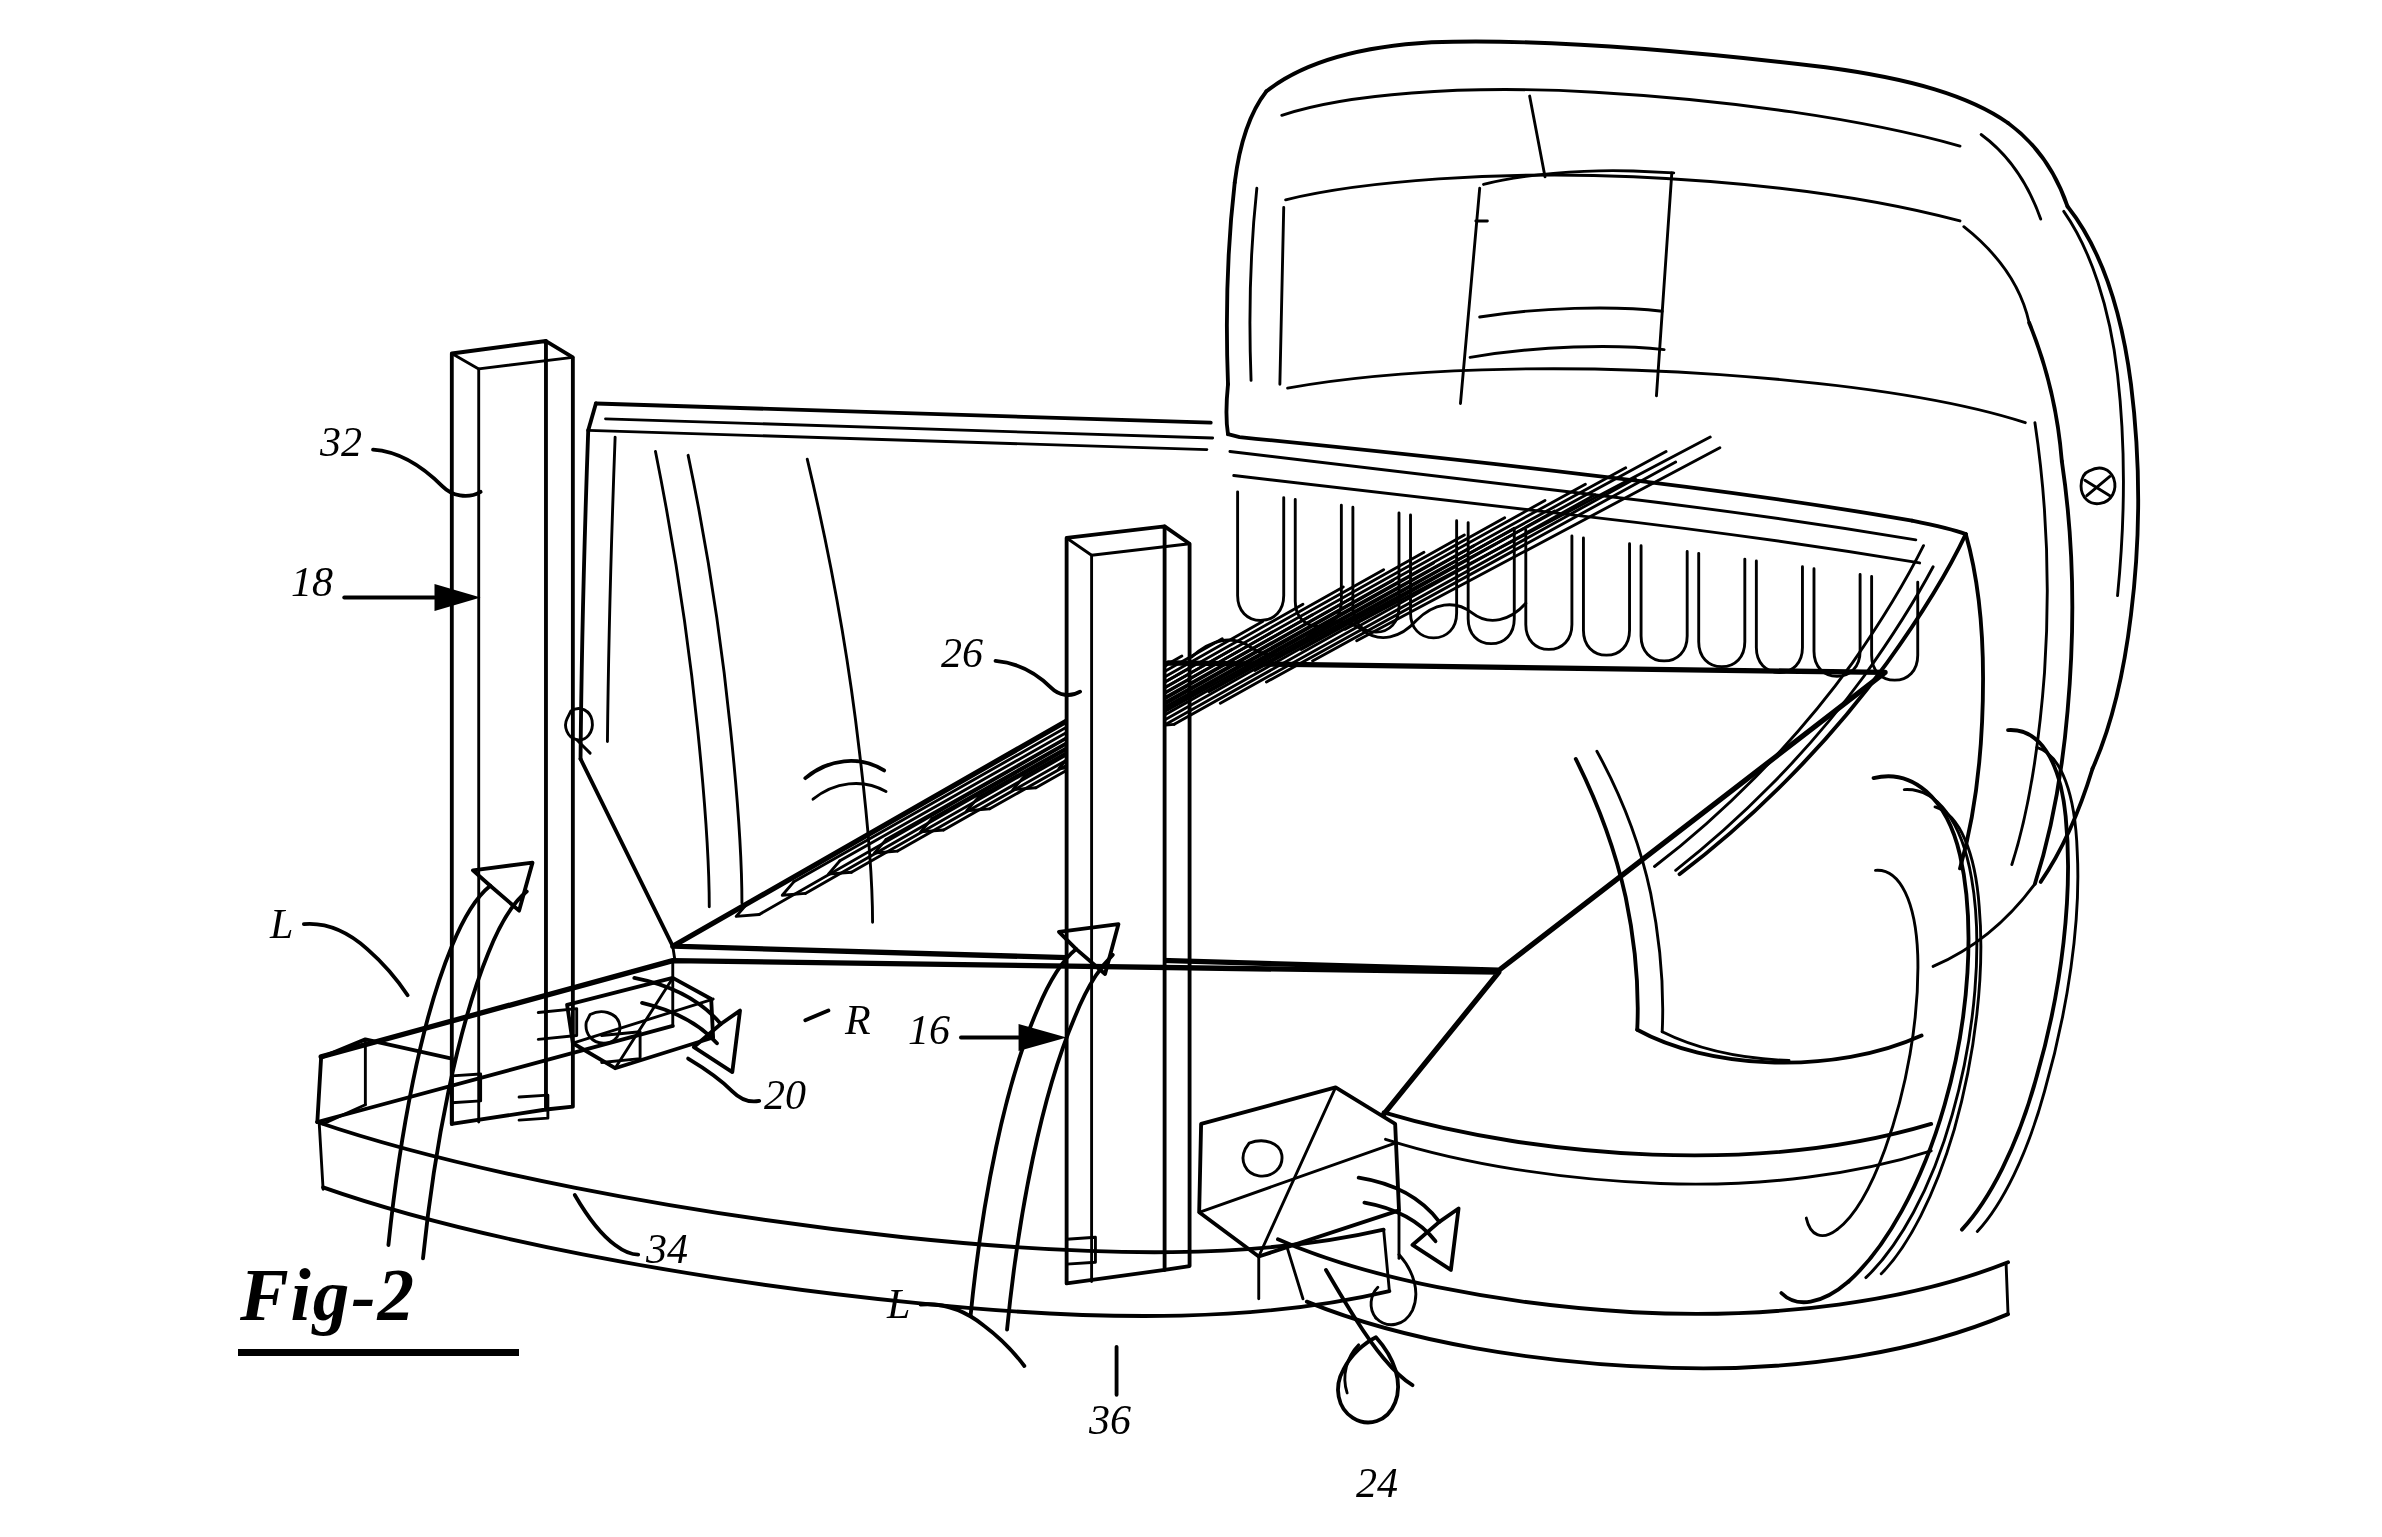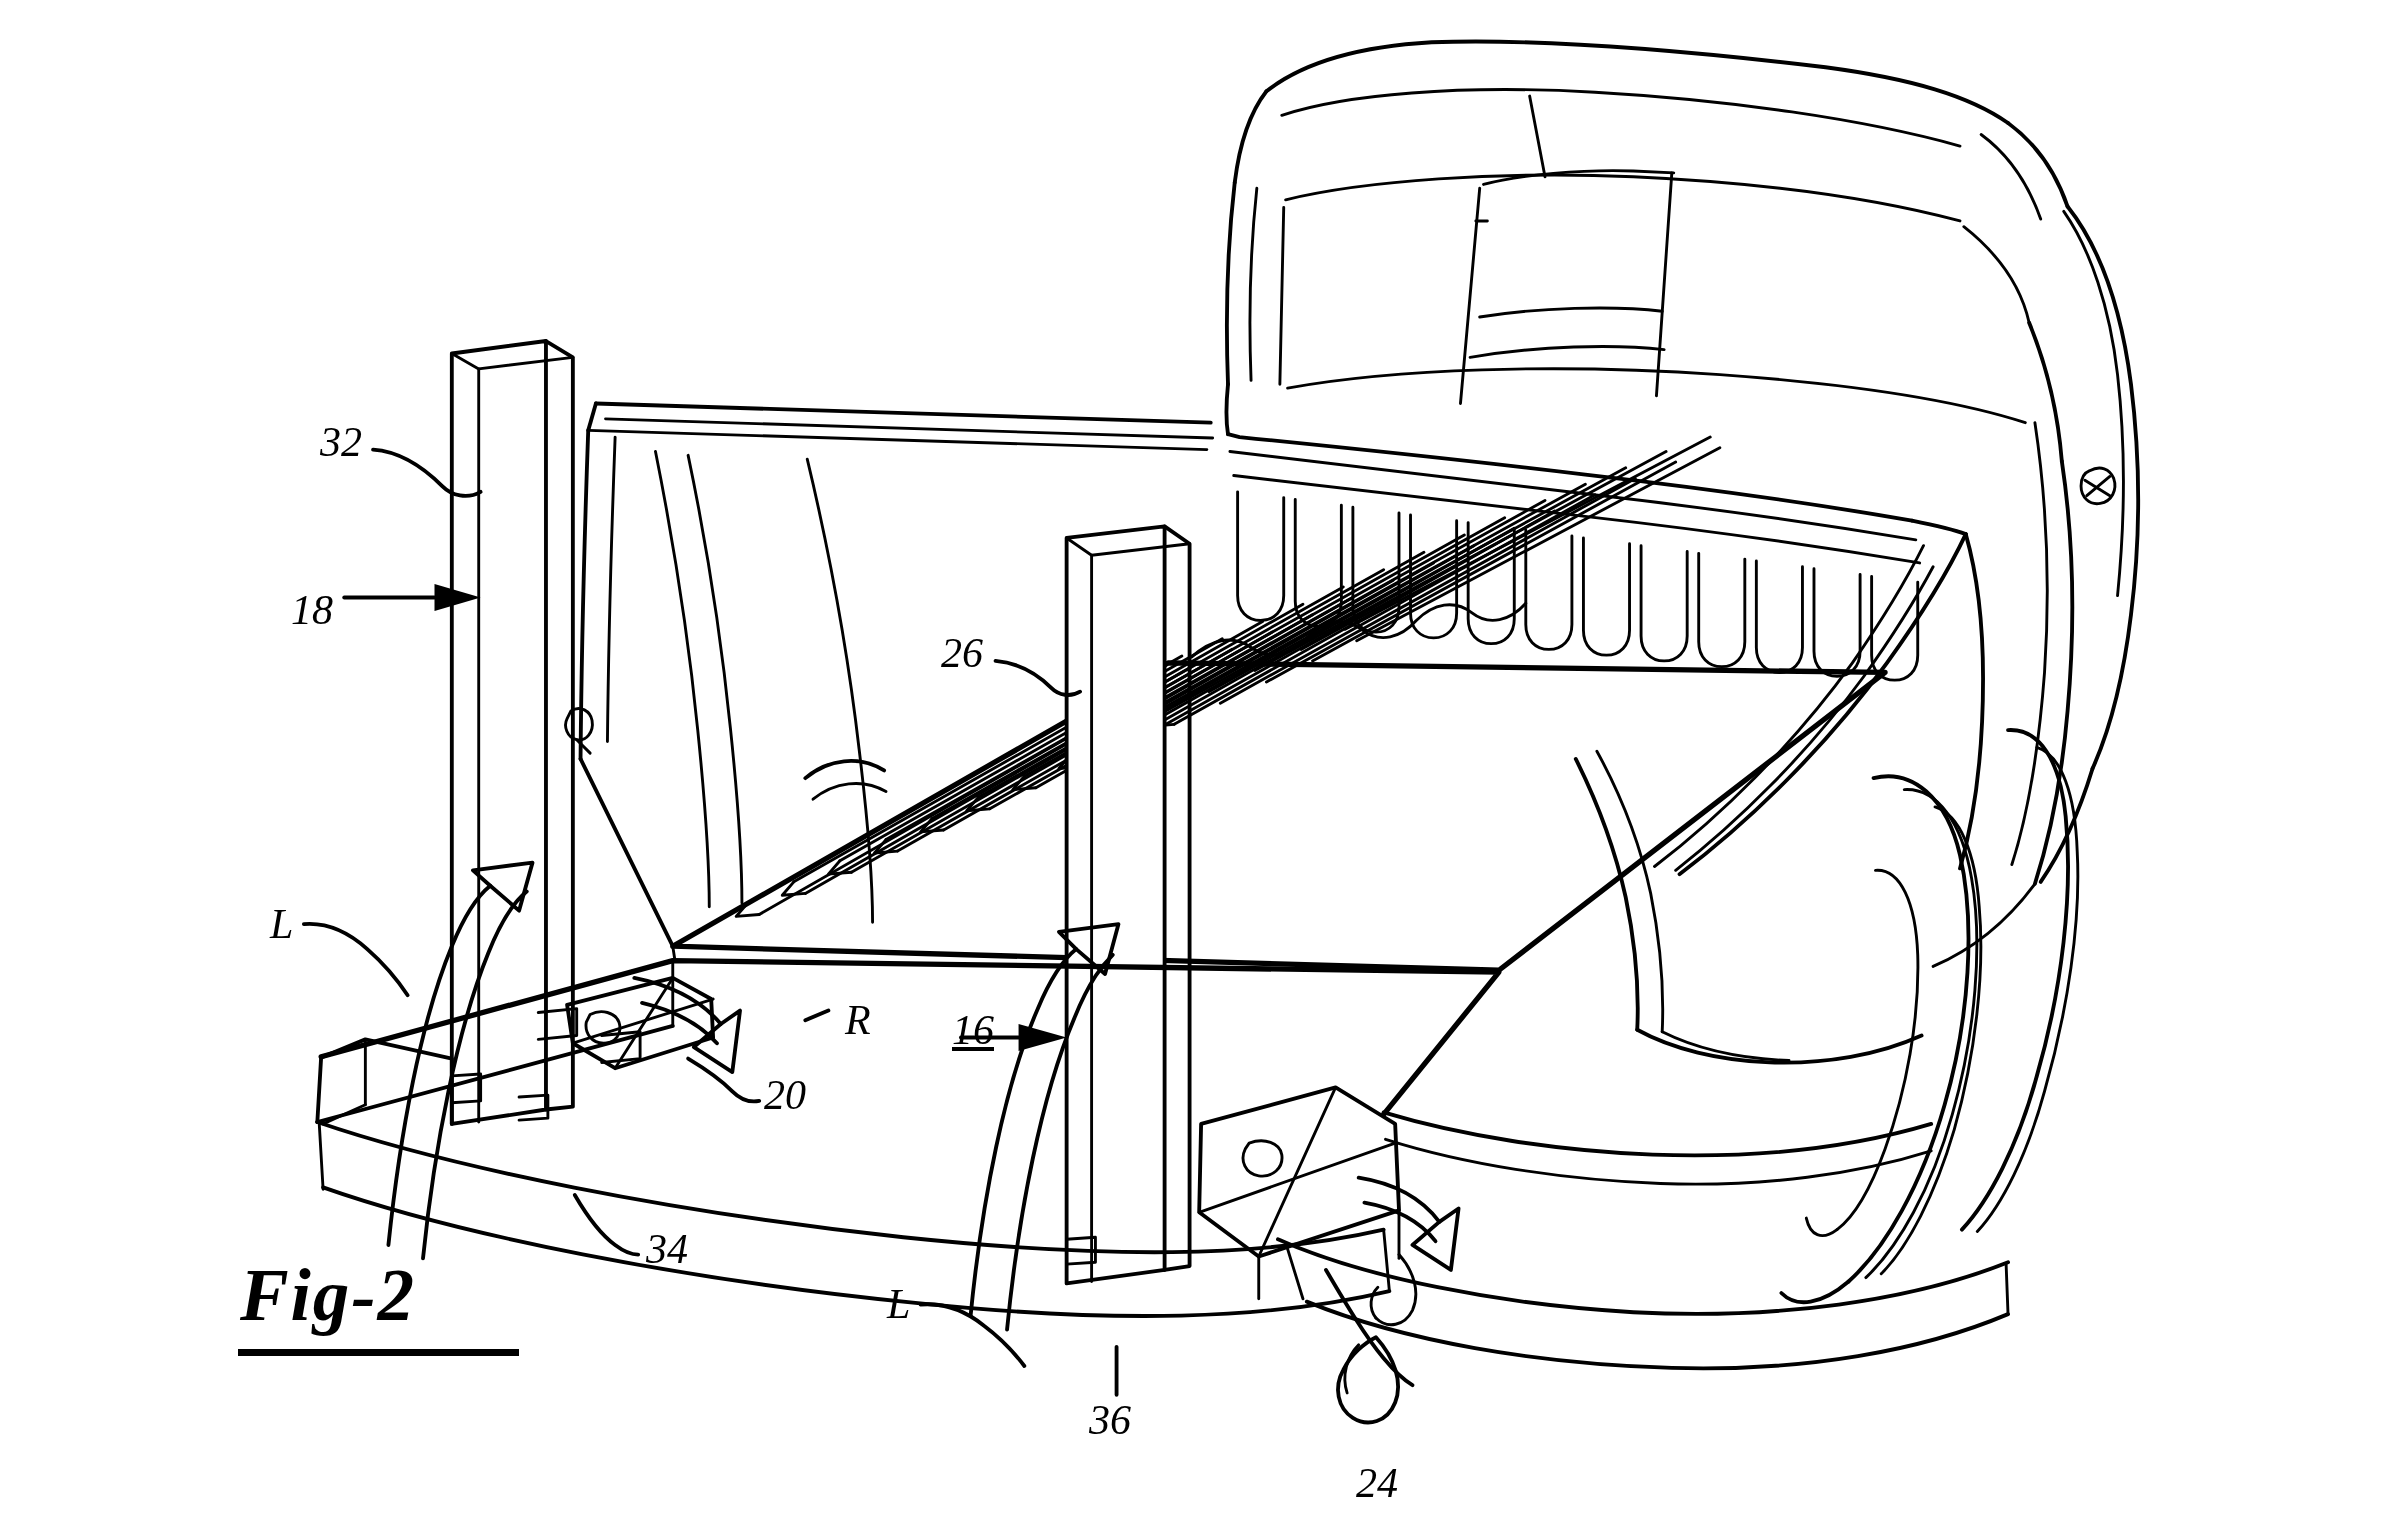--- a/index.html
+++ b/index.html
@@ -362,25 +362,25 @@
 
       <path class="leader" d="M958 1358 C982 1356 1004 1364 1024 1380 C1040 1392 1054 1406 1066 1422"></path>
 
       <path class="leader" d="M838 1062 L862 1052"></path>
     </g>
 
   </svg>
 
   <div class="reflabel" style="left:320px; top:421px;">32</div>
 
-  <div class="reflabel" style="left:291px; top:589px;font-style:italic;">18</div>
+  <div class="reflabel" style="left:291px; top:561px;font-style:italic;">18</div>
 
   <div class="reflabel" style="left:941px; top:632px;">26</div>
 
-  <div class="reflabel" style="left:952px; top:1009px;text-decoration:underline;">16</div>
+  <div class="reflabel" style="left:908px; top:1009px;">16</div>
 
   <div class="reflabel" style="left:764px; top:1074px;">20</div>
 
   <div class="reflabel" style="left:646px; top:1228px;">34</div>
 
   <div class="reflabel" style="left:1089px; top:1399px;">36</div>
 
   <div class="reflabel" style="left:1356px; top:1462px;">24</div>
 
   <div class="reflabel" style="left:270px; top:903px;">L</div>

